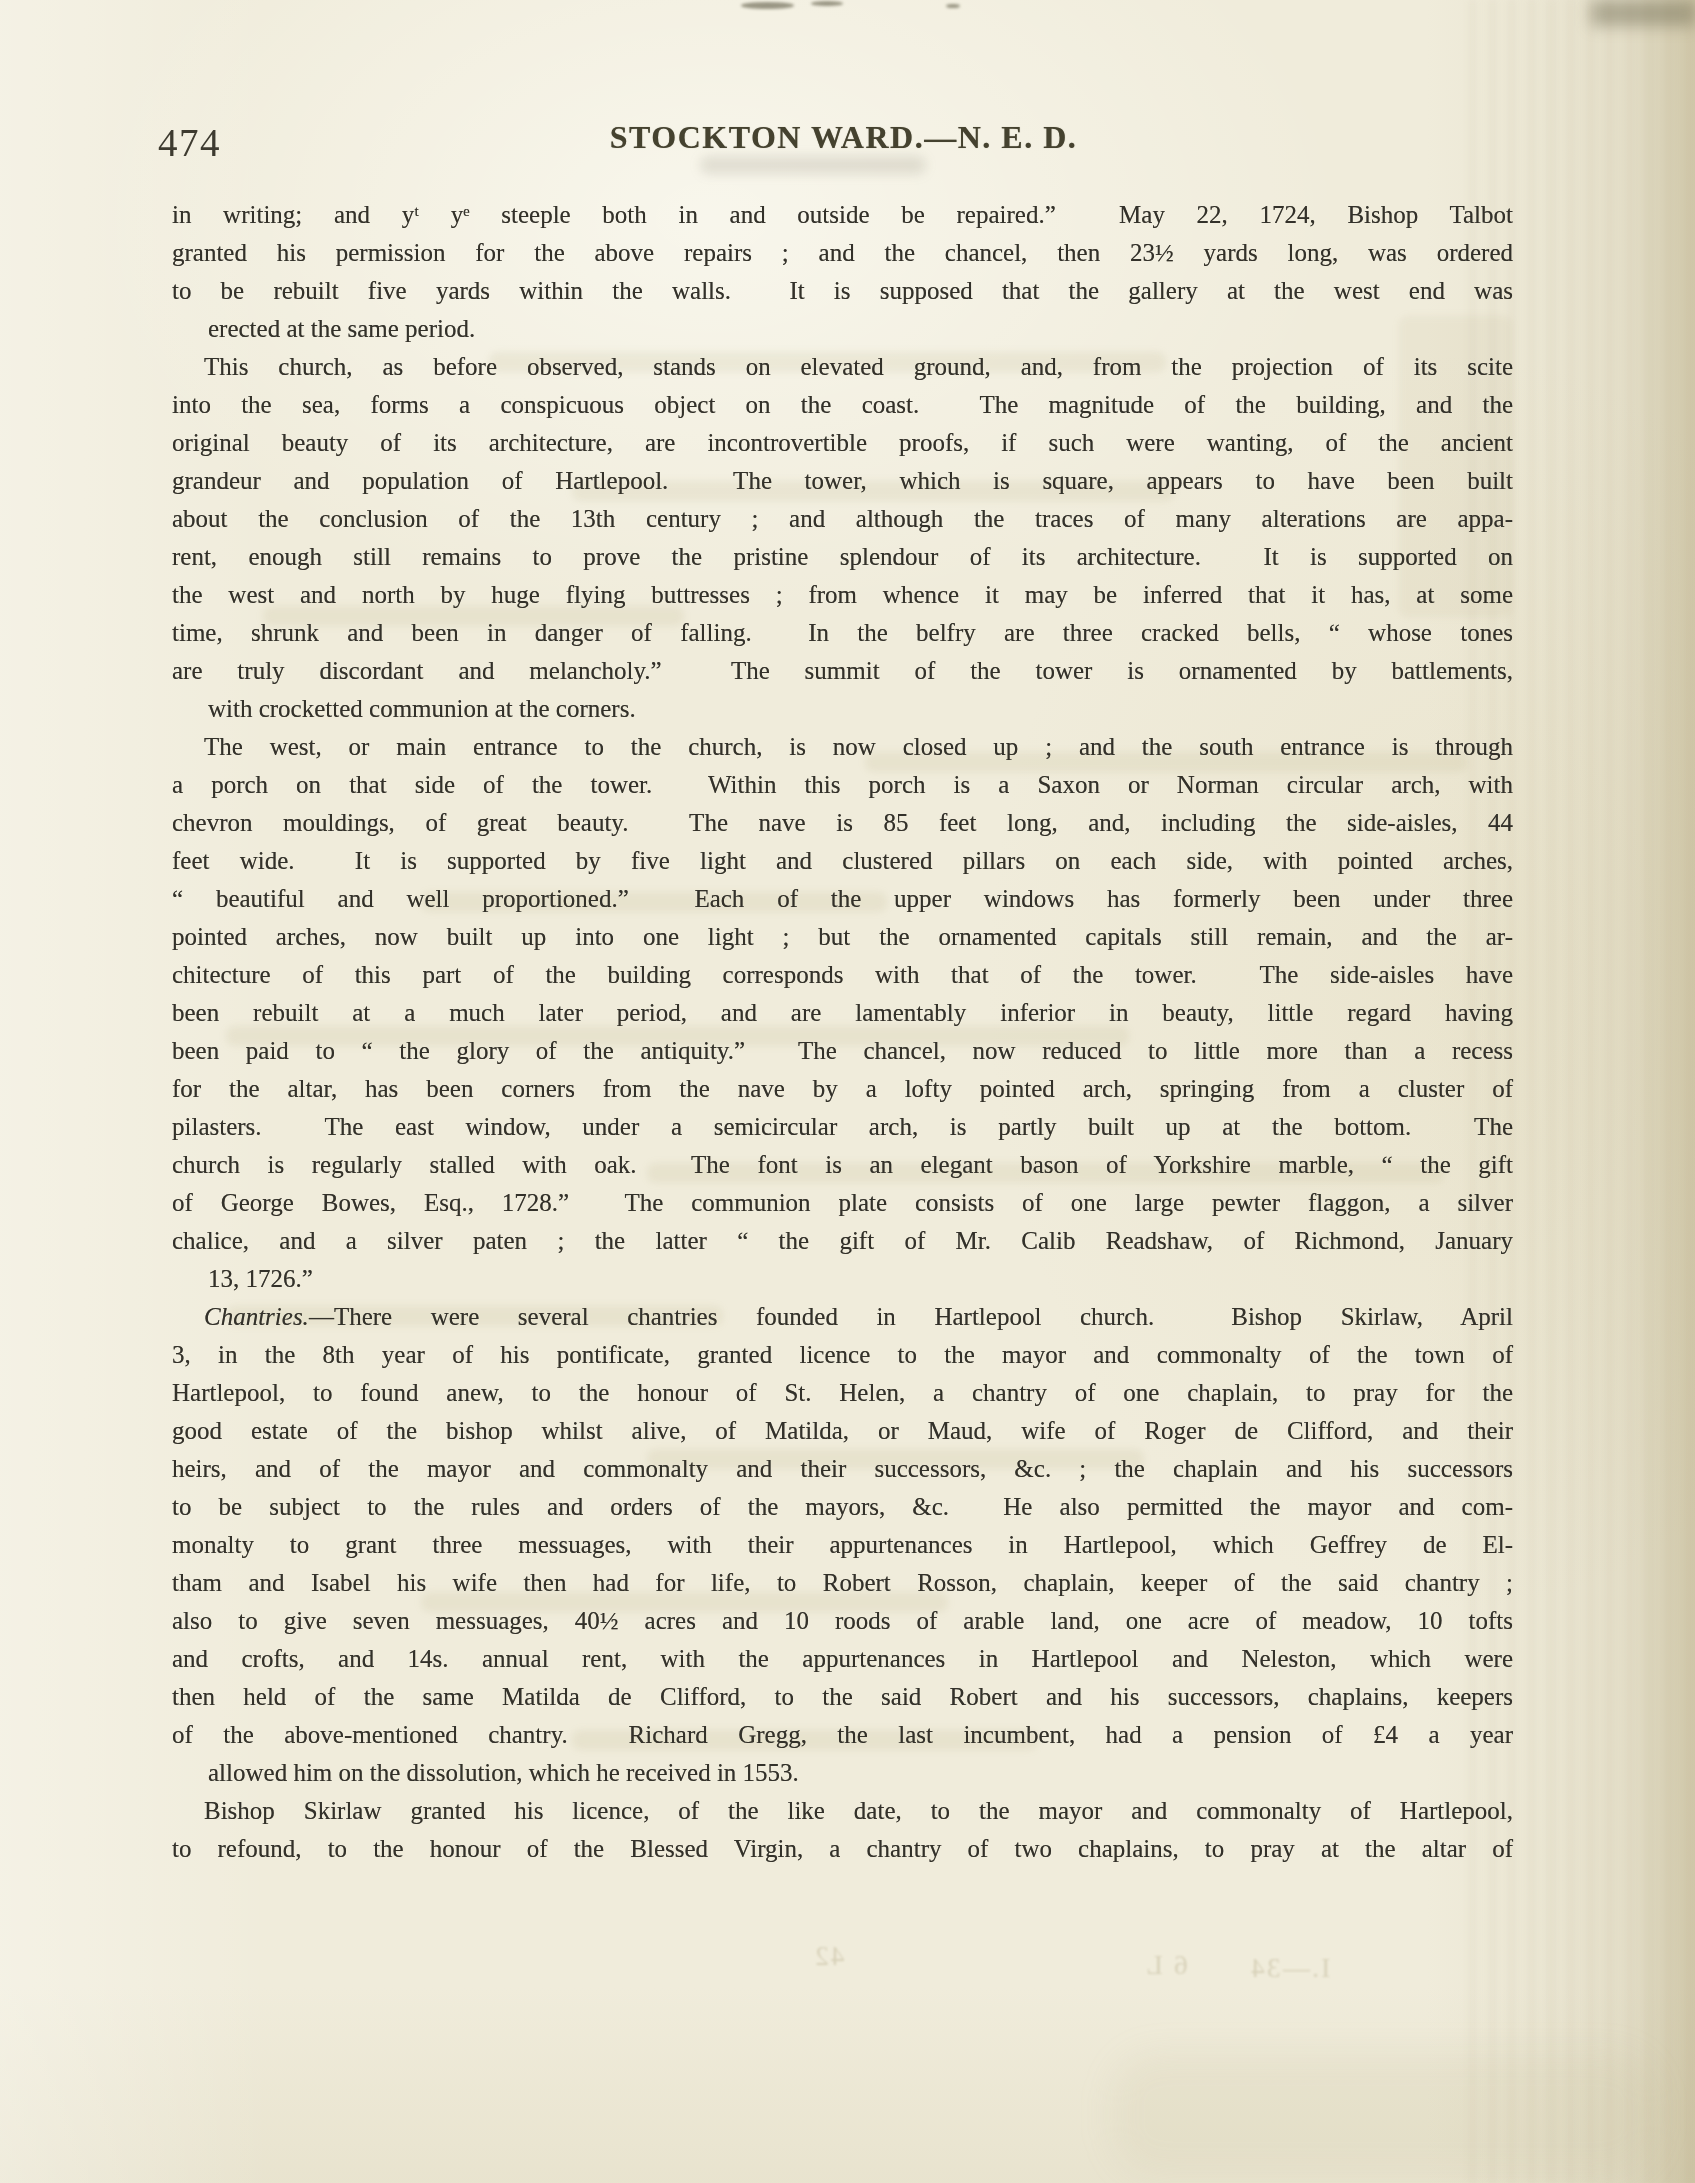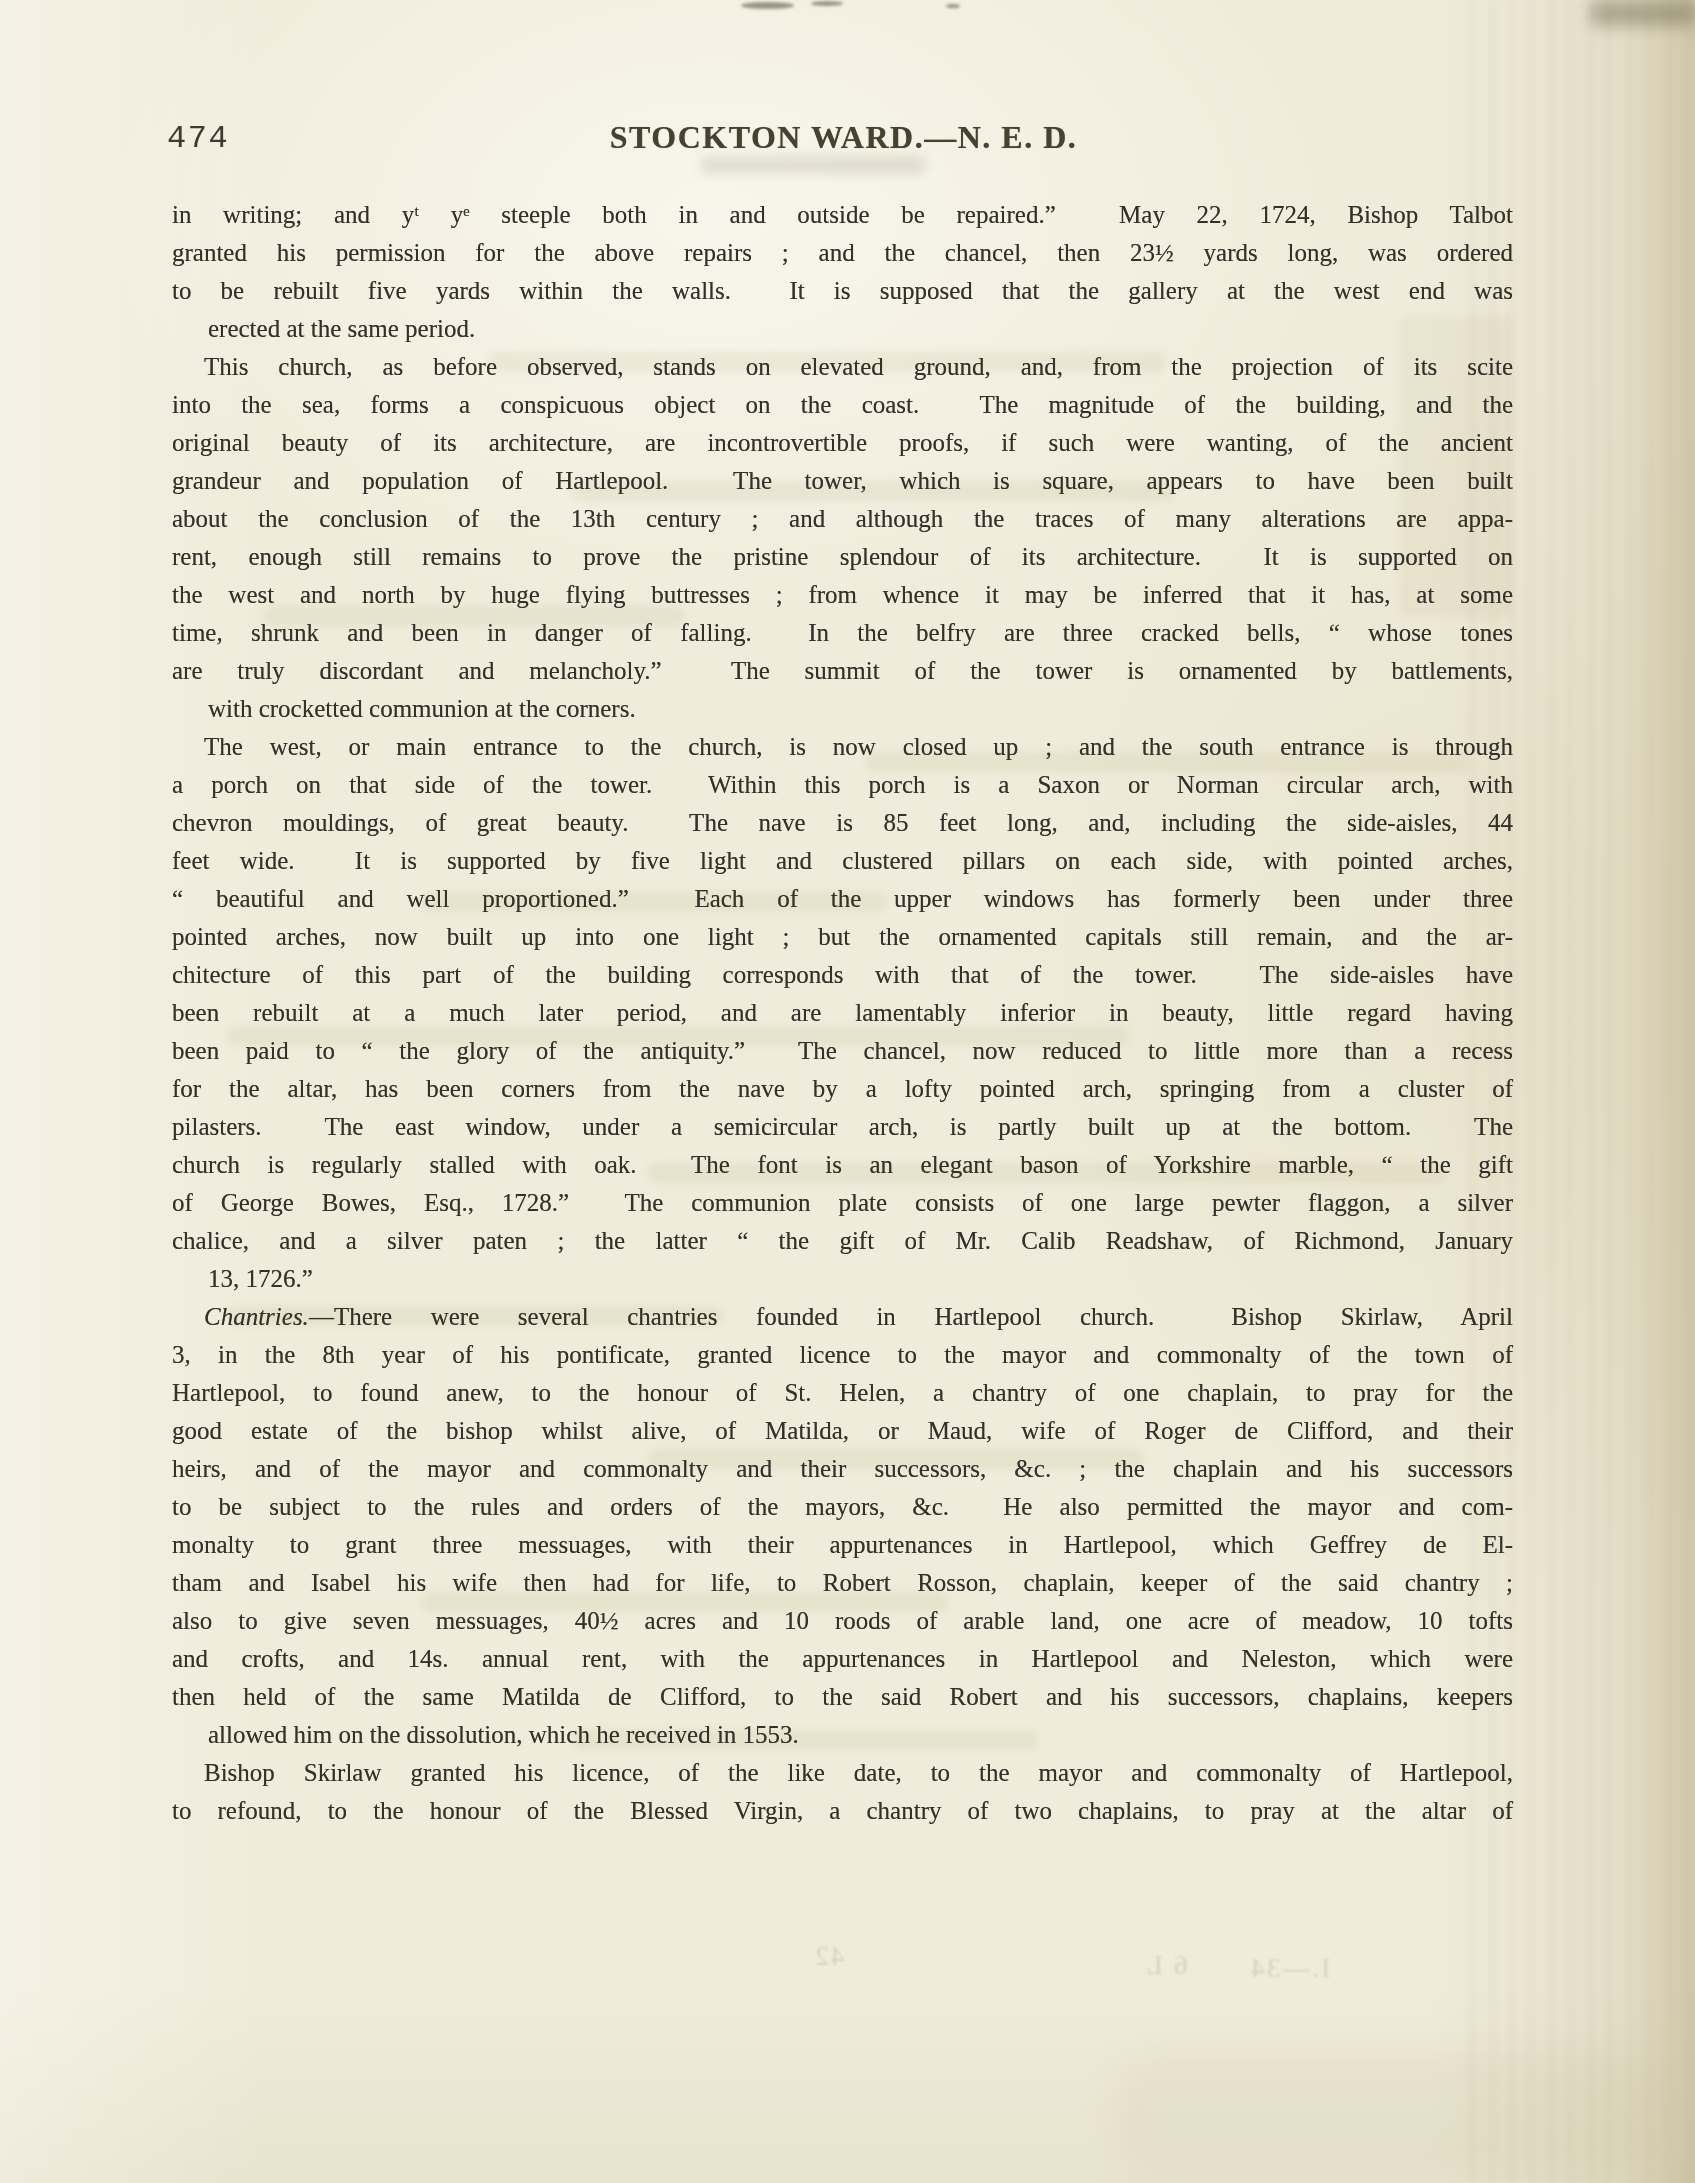--- a/index.html
+++ b/index.html
@@ -19,22 +19,22 @@
     color:#32302a;
   }
   
   .right-streaks{
     position:absolute;top:0;right:0;width:226px;height:100%;
     background:repeating-linear-gradient(90deg, rgba(172,160,118,0.10) 0 5.3px, rgba(172,160,118,0) 5.3px 19.6px);
     filter:blur(3.8px);
     pointer-events:none;
   }
   .header-num{
-    position:absolute;left:167px;top:120px;
-    font-size:32px;letter-spacing:1.5px;color:#3e3b30;font-family:Liberation Mono, monospace;
+    position:absolute;left:158px;top:120px;
+    font-size:39px;letter-spacing:1.5px;color:#3e3b30;
   }
   .header-title{
     position:absolute;left:0;top:119px;width:100%;
     text-align:center;
     transform:translateX(-4.5px);
     font-size:32px;font-weight:bold;letter-spacing:1.5px;
     color:#45422f;
     text-shadow:0 0 0.8px rgba(69,66,47,0.5);
   }
   .title-smudge{
@@ -146,19 +146,20 @@
       <div class="line">3, in the 8th year of his pontificate, granted licence to the mayor and commonalty of the town of</div>
       <div class="line">Hartlepool, to found anew, to the honour of St. Helen, a chantry of one chaplain, to pray for the</div>
       <div class="line">good estate of the bishop whilst alive, of Matilda, or Maud, wife of Roger de Clifford, and their</div>
       <div class="line">heirs, and of the mayor and commonalty and their successors, &amp;c. ; the chaplain and his successors</div>
       <div class="line">to be subject to the rules and orders of the mayors, &amp;c.  He also permitted the mayor and com-</div>
       <div class="line">monalty to grant three messuages, with their appurtenances in Hartlepool, which Geffrey de El-</div>
       <div class="line">tham and Isabel his wife then had for life, to Robert Rosson, chaplain, keeper of the said chantry ;</div>
       <div class="line">also to give seven messuages, 40½ acres and 10 roods of arable land, one acre of meadow, 10 tofts</div>
       <div class="line">and crofts, and 14s. annual rent, with the appurtenances in Hartlepool and Neleston, which were</div>
       <div class="line">then held of the same Matilda de Clifford, to the said Robert and his successors, chaplains, keepers</div>
+      <div class="line">of the above-mentioned chantry.  Richard Gregg, the last incumbent, had a pension of £4 a year</div>
       <div class="line last">allowed him on the dissolution, which he received in 1553.</div>
       <div class="line indent">Bishop Skirlaw granted his licence, of the like date, to the mayor and commonalty of Hartlepool,</div>
       <div class="line">to refound, to the honour of the Blessed Virgin, a chantry of two chaplains, to pray at the altar of</div>
     </div>
 
 </div>
 
 
 </body></html>

